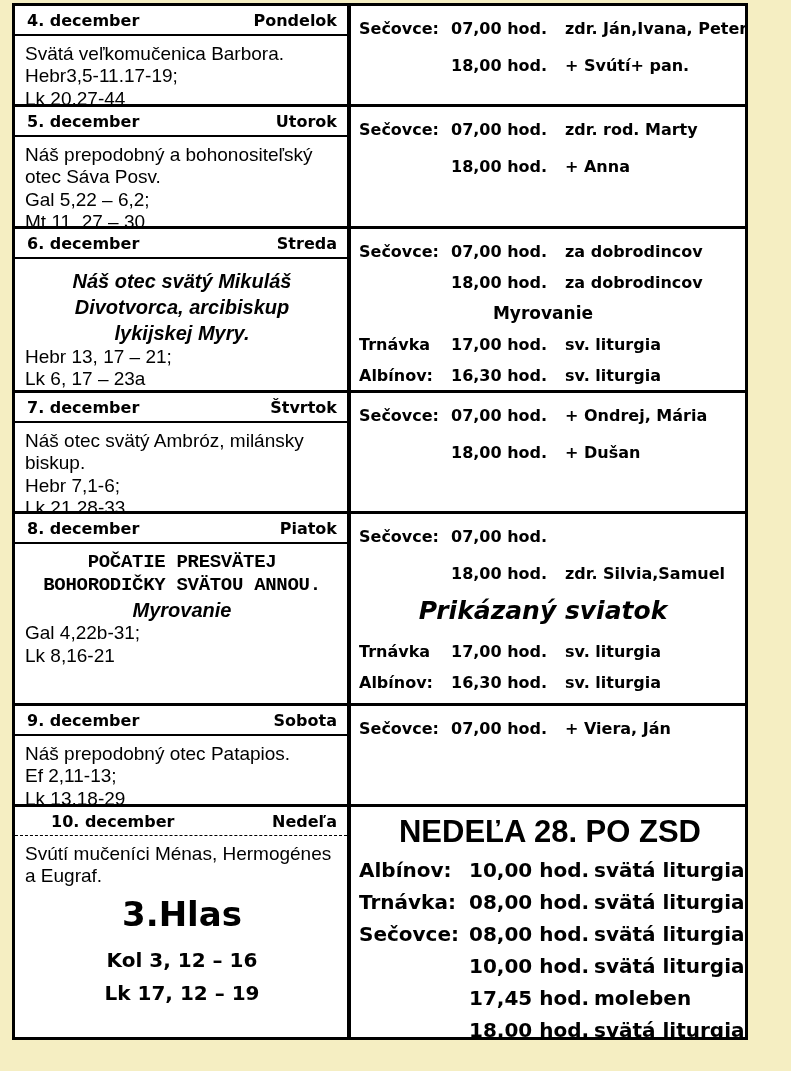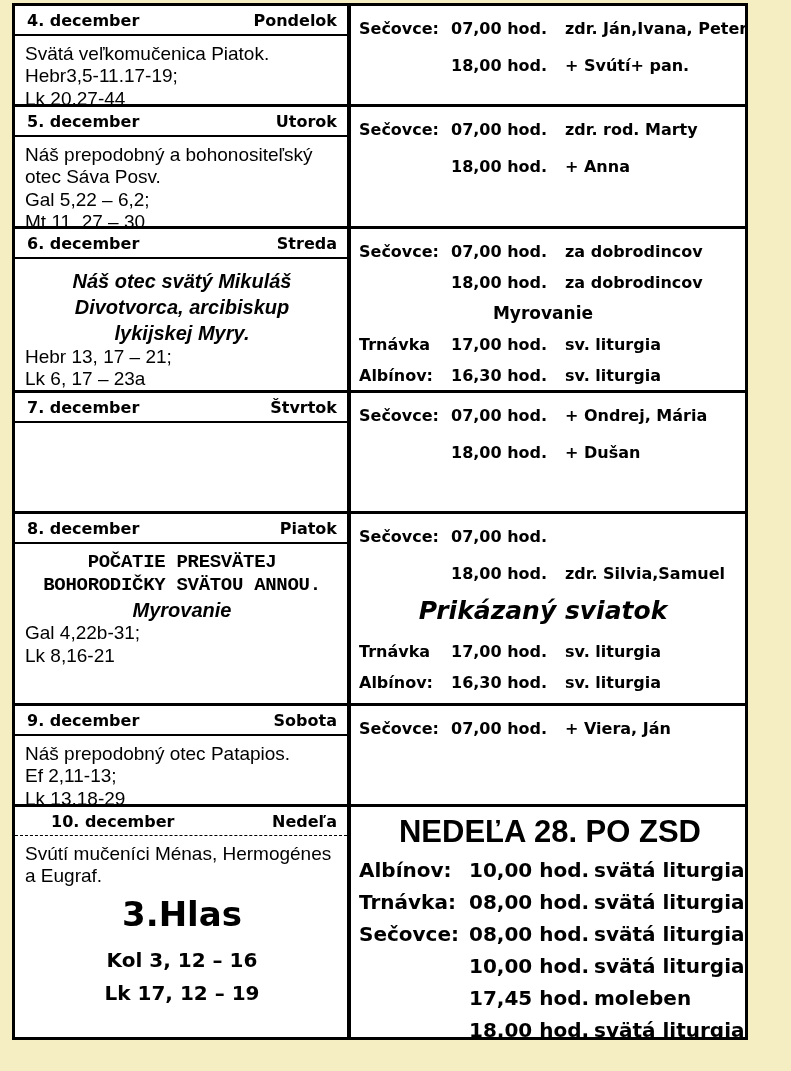--- a/index.html
+++ b/index.html
@@ -75,21 +75,21 @@
 <body>
 
 <div class="sheet">
 
   <div class="cell left">
     <div class="day-head">
       <span>4. december</span>
       <span>Pondelok</span>
     </div>
     <div class="day-body">
-      <div class="feast">Svätá veľkomučenica  Piatok.</div>
+      <div class="feast">Svätá veľkomučenica  Barbora.</div>
       <div class="readings">
         <span>Hebr3,5-11.17-19;</span>
         <span>Lk 20,27-44</span>
       </div>
     </div>
   </div>
   <div class="cell right">
     <div class="svc-line sparse">
       <span class="place">Sečovce:</span>
       <span class="time">07,00 hod.</span>
@@ -162,20 +162,27 @@
       <span class="place">Albínov:</span>
       <span class="time">16,30 hod.</span>
       <span class="intent">sv. liturgia</span>
     </div>
   </div>
 
   <div class="cell left">
     <div class="day-head">
       <span>7. december</span>
       <span>Štvrtok</span>
+    </div>
+    <div class="day-body">
+      <div class="feast">Náš otec svätý Ambróz, milánsky biskup.</div>
+      <div class="readings">
+        <span>Hebr 7,1-6;</span>
+        <span>Lk 21,28-33</span>
+      </div>
     </div>
   </div>
   <div class="cell right">
     <div class="svc-line sparse">
       <span class="place">Sečovce:</span>
       <span class="time">07,00 hod.</span>
       <span class="intent">+ Ondrej, Mária</span>
     </div>
     <div class="svc-line sparse">
       <span class="place"></span>

